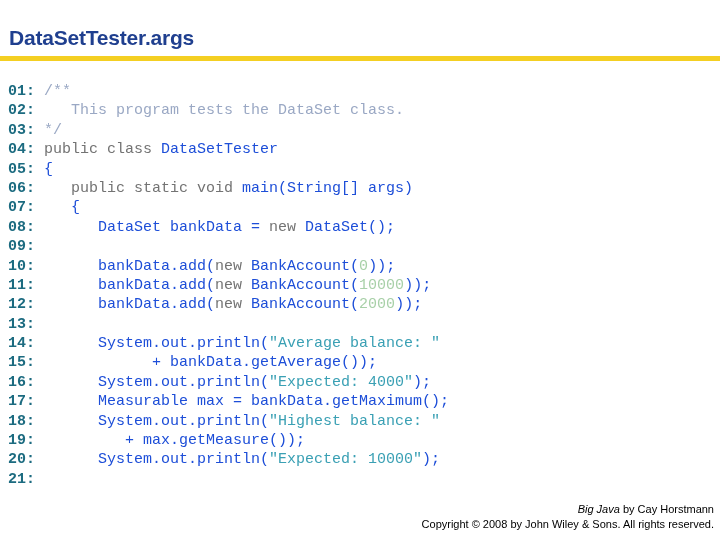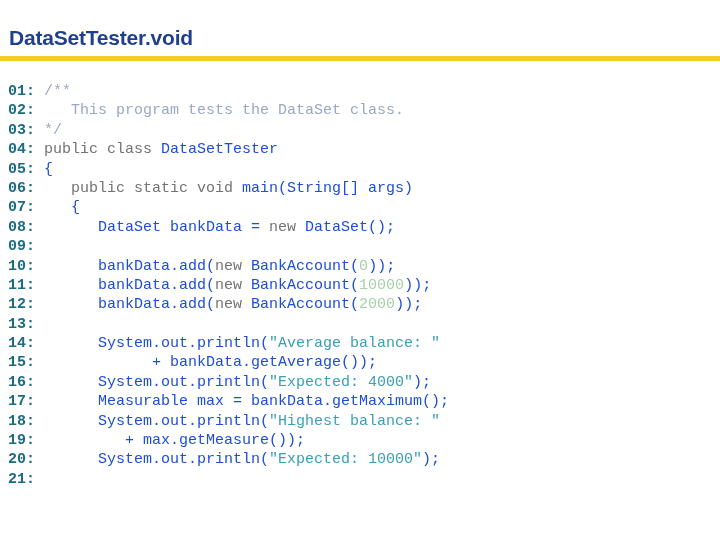--- a/index.html
+++ b/index.html
@@ -78,20 +78,24 @@
     color: #000000;
     line-height: 15px;
   }
   #footer .em { font-style: italic; }
   #footer-line-1 { white-space: nowrap; }
   #footer-line-2 { white-space: nowrap; }
 </style>
 </head>
 <body>
 
-<div id="slide-title">DataSetTester.void</div>
+<div id="slide-title">DataSetTester.args</div>
 
 <div id="title-rule"></div>
 
 <div id="code-block"><div class="code-line"><span class="ln">01:</span><span class="tok-plain"> </span><span class="tok-comment">/**</span></div><div class="code-line"><span class="ln">02:</span><span class="tok-plain"> </span><span class="tok-comment">   This program tests the DataSet class.</span></div><div class="code-line"><span class="ln">03:</span><span class="tok-plain"> </span><span class="tok-comment">*/</span></div><div class="code-line"><span class="ln">04:</span><span class="tok-plain"> </span><span class="tok-kw">public class </span><span class="tok-plain">DataSetTester</span></div><div class="code-line"><span class="ln">05:</span><span class="tok-plain"> </span><span class="tok-plain">{</span></div><div class="code-line"><span class="ln">06:</span><span class="tok-plain"> </span><span class="tok-plain">   </span><span class="tok-kw">public static void </span><span class="tok-plain">main(String[] args)</span></div><div class="code-line"><span class="ln">07:</span><span class="tok-plain"> </span><span class="tok-plain">   {</span></div><div class="code-line"><span class="ln">08:</span><span class="tok-plain"> </span><span class="tok-plain">      DataSet bankData = </span><span class="tok-kw">new </span><span class="tok-plain">DataSet();</span></div><div class="code-line"><span class="ln">09:</span><span class="tok-plain"> </span></div><div class="code-line"><span class="ln">10:</span><span class="tok-plain"> </span><span class="tok-plain">      bankData.add(</span><span class="tok-kw">new </span><span class="tok-plain">BankAccount(</span><span class="tok-num">0</span><span class="tok-plain">));</span></div><div class="code-line"><span class="ln">11:</span><span class="tok-plain"> </span><span class="tok-plain">      bankData.add(</span><span class="tok-kw">new </span><span class="tok-plain">BankAccount(</span><span class="tok-num">10000</span><span class="tok-plain">));</span></div><div class="code-line"><span class="ln">12:</span><span class="tok-plain"> </span><span class="tok-plain">      bankData.add(</span><span class="tok-kw">new </span><span class="tok-plain">BankAccount(</span><span class="tok-num">2000</span><span class="tok-plain">));</span></div><div class="code-line"><span class="ln">13:</span><span class="tok-plain"> </span></div><div class="code-line"><span class="ln">14:</span><span class="tok-plain"> </span><span class="tok-plain">      System.out.println(</span><span class="tok-str">"Average balance: "</span></div><div class="code-line"><span class="ln">15:</span><span class="tok-plain"> </span><span class="tok-plain">            + bankData.getAverage());</span></div><div class="code-line"><span class="ln">16:</span><span class="tok-plain"> </span><span class="tok-plain">      System.out.println(</span><span class="tok-str">"Expected: 4000"</span><span class="tok-plain">);</span></div><div class="code-line"><span class="ln">17:</span><span class="tok-plain"> </span><span class="tok-plain">      Measurable max = bankData.getMaximum();</span></div><div class="code-line"><span class="ln">18:</span><span class="tok-plain"> </span><span class="tok-plain">      System.out.println(</span><span class="tok-str">"Highest balance: "</span></div><div class="code-line"><span class="ln">19:</span><span class="tok-plain"> </span><span class="tok-plain">         + max.getMeasure());</span></div><div class="code-line"><span class="ln">20:</span><span class="tok-plain"> </span><span class="tok-plain">      System.out.println(</span><span class="tok-str">"Expected: 10000"</span><span class="tok-plain">);</span></div><div class="code-line"><span class="ln">21:</span><span class="tok-plain"> </span></div></div>
 
 <div id="footer">
+  <div id="footer-line-1">
+    <span class="em">Big Java</span><span> by Cay Horstmann</span>
+  </div>
+  <div id="footer-line-2">Copyright © 2008 by John Wiley &amp; Sons.  All rights reserved.</div>
 </div>
 
 </body></html>

